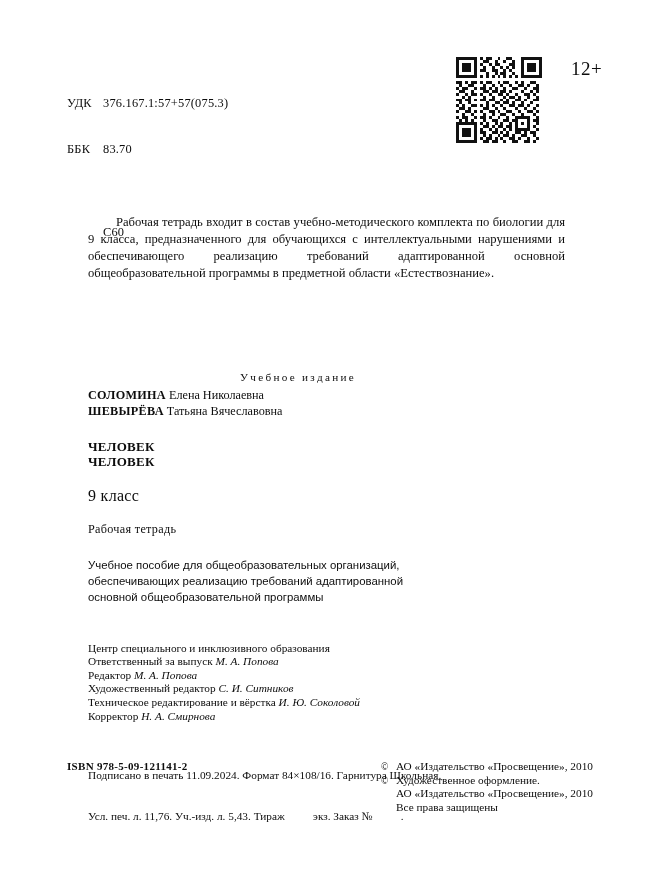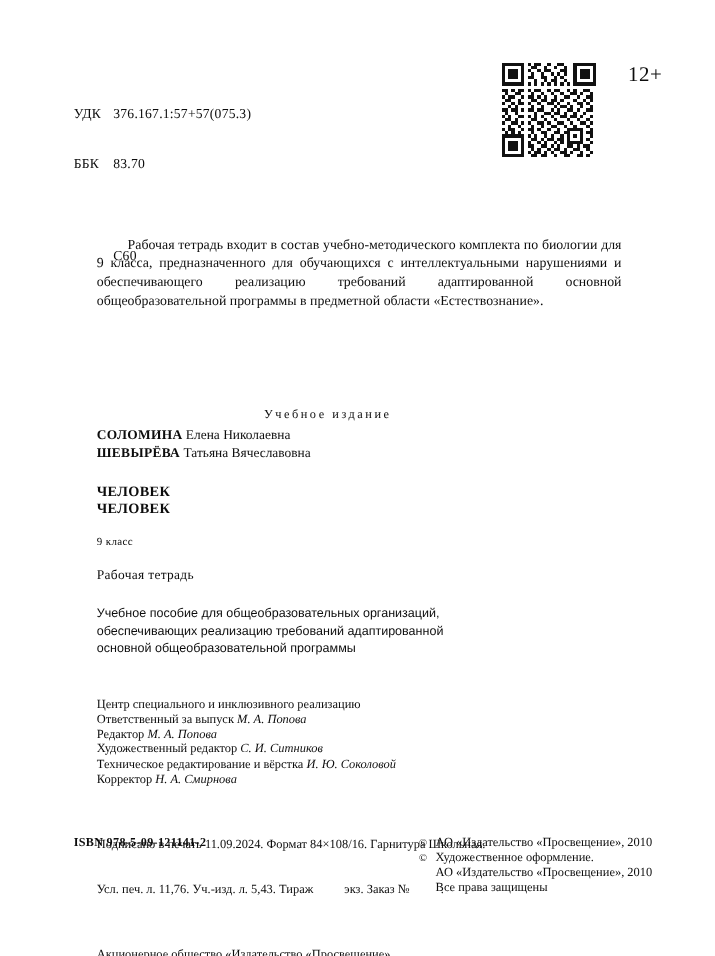--- a/index.html
+++ b/index.html
@@ -99,21 +99,21 @@
     letter-spacing: 0.3px;
   }
   .book-title {
     font-size: 13px;
     font-weight: bold;
     line-height: 15.6px;
     letter-spacing: 0.3px;
     margin-bottom: 17px;
   }
   .grade {
-    font-size: 10px;
+    font-size: 16px;
     margin-bottom: 17px;
     letter-spacing: 0.3px;
   }
   .booktype {
     font-size: 12.2px;
     margin-bottom: 20px;
     letter-spacing: 0.3px;
   }
   .description {
     font-family: "Liberation Sans", "DejaVu Sans", sans-serif;
@@ -449,21 +449,21 @@
     </div>
 
     <div class="grade">9 класс</div>
 
     <div class="booktype">Рабочая тетрадь</div>
 
     <div class="description">Учебное пособие для общеобразовательных организаций, обеспечивающих реализацию требований адаптированной основной общеобразовательной программы</div>
 
     <div class="credits">
       <div>
-        <span>Центр специального и инклюзивного реализацию</span>
+        <span>Центр специального и инклюзивного образования</span>
       </div>
       <div>
         <span>Ответственный за выпуск</span>
         <i>М. А. Попова</i>
       </div>
       <div>
         <span>Редактор</span>
         <i>М. А. Попова</i>
       </div>
       <div>

